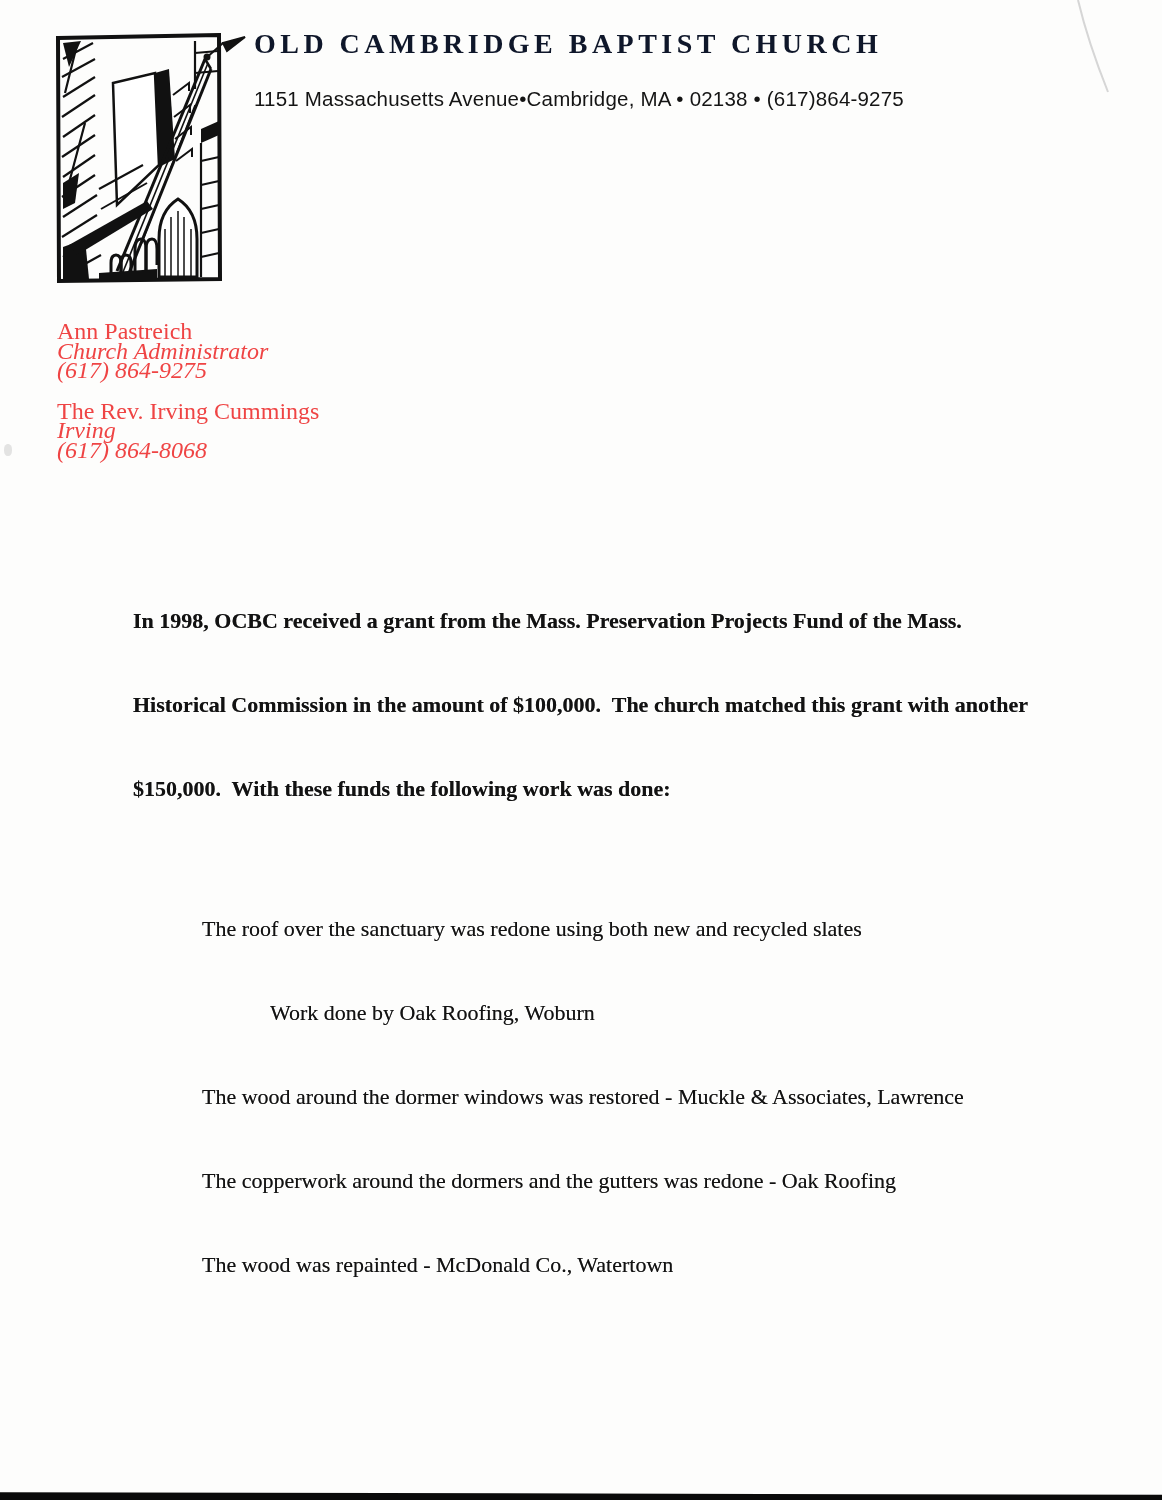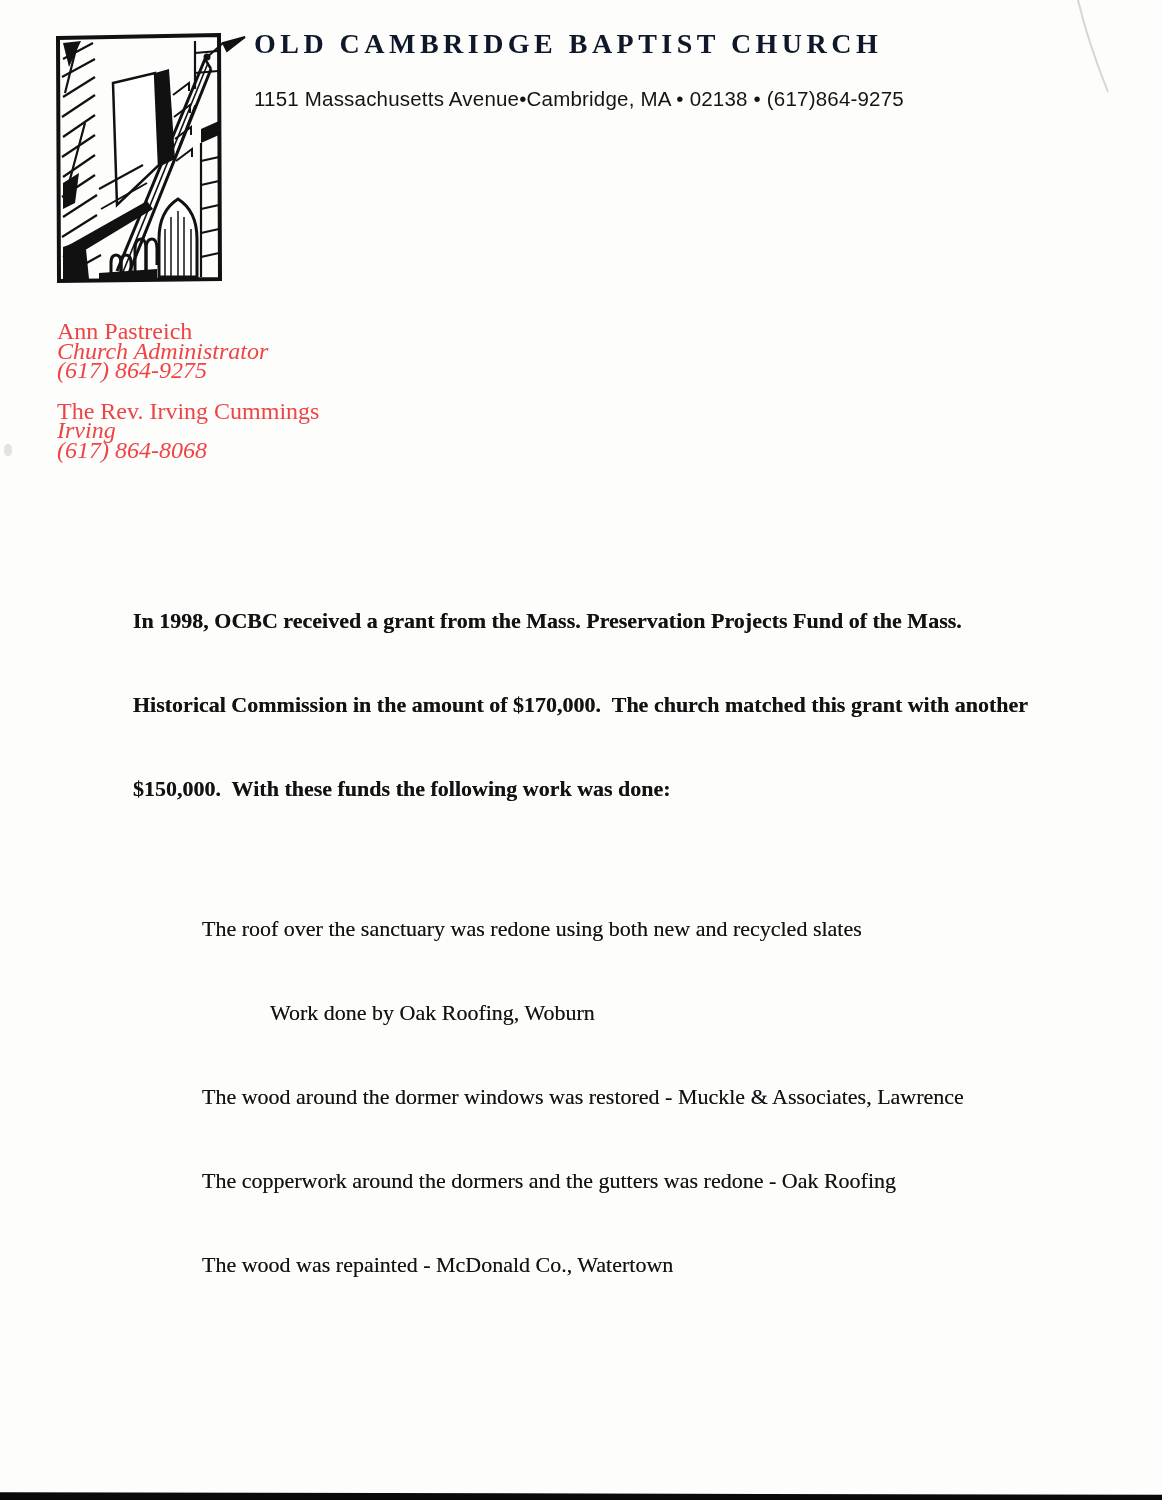--- a/index.html
+++ b/index.html
@@ -176,21 +176,21 @@
     <div class="contact-group">
       <div>The Rev. Irving Cummings</div>
       <div class="italic">Irving</div>
       <div class="italic">(617) 864-8068</div>
     </div>
   </div>
 
   <div class="letter-body">
     <div class="para">
       <div>In 1998, OCBC received a grant from the Mass. Preservation Projects Fund of the Mass.</div>
-      <div>Historical Commission in the amount of $170,000.  The church matched this grant with another</div>
+      <div>Historical Commission in the amount of $100,000.  The church matched this grant with another</div>
       <div>$150,000.  With these funds the following work was done:</div>
     </div>
     <div class="worklist">
       <div class="indent-1">The roof over the sanctuary was redone using both new and recycled slates</div>
       <div class="indent-2">Work done by Oak Roofing, Woburn</div>
       <div class="indent-1">The wood around the dormer windows was restored - Muckle &amp; Associates, Lawrence</div>
       <div class="indent-1">The copperwork around the dormers and the gutters was redone - Oak Roofing</div>
       <div class="indent-1">The wood was repainted - McDonald Co., Watertown</div>
       
       

